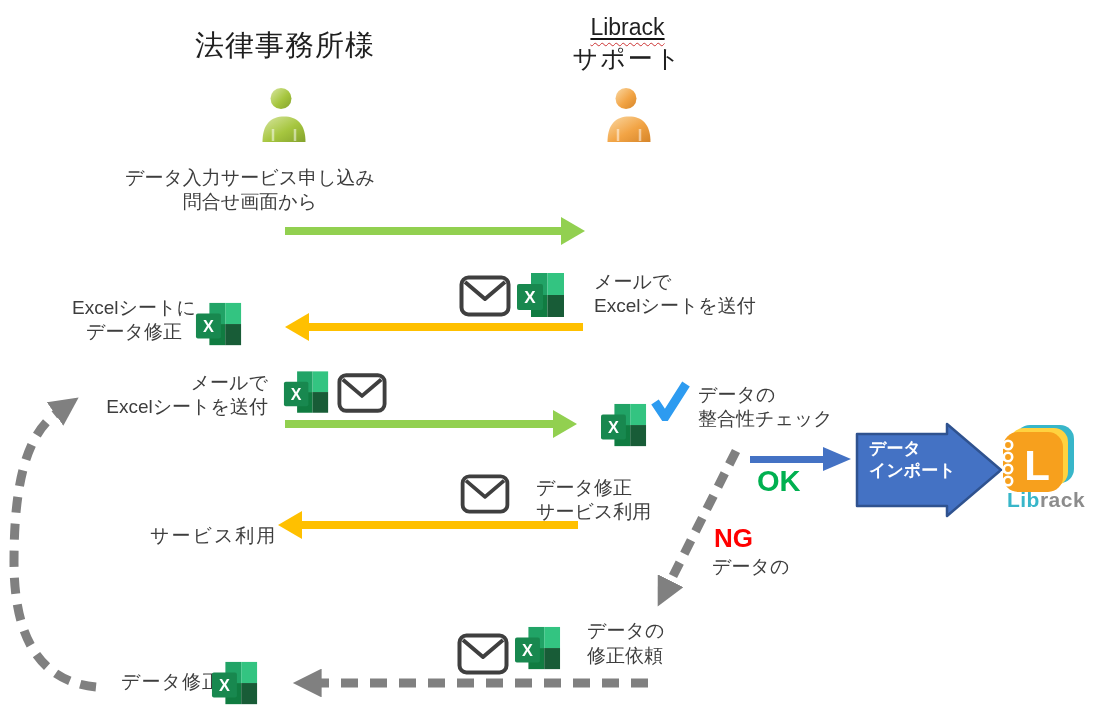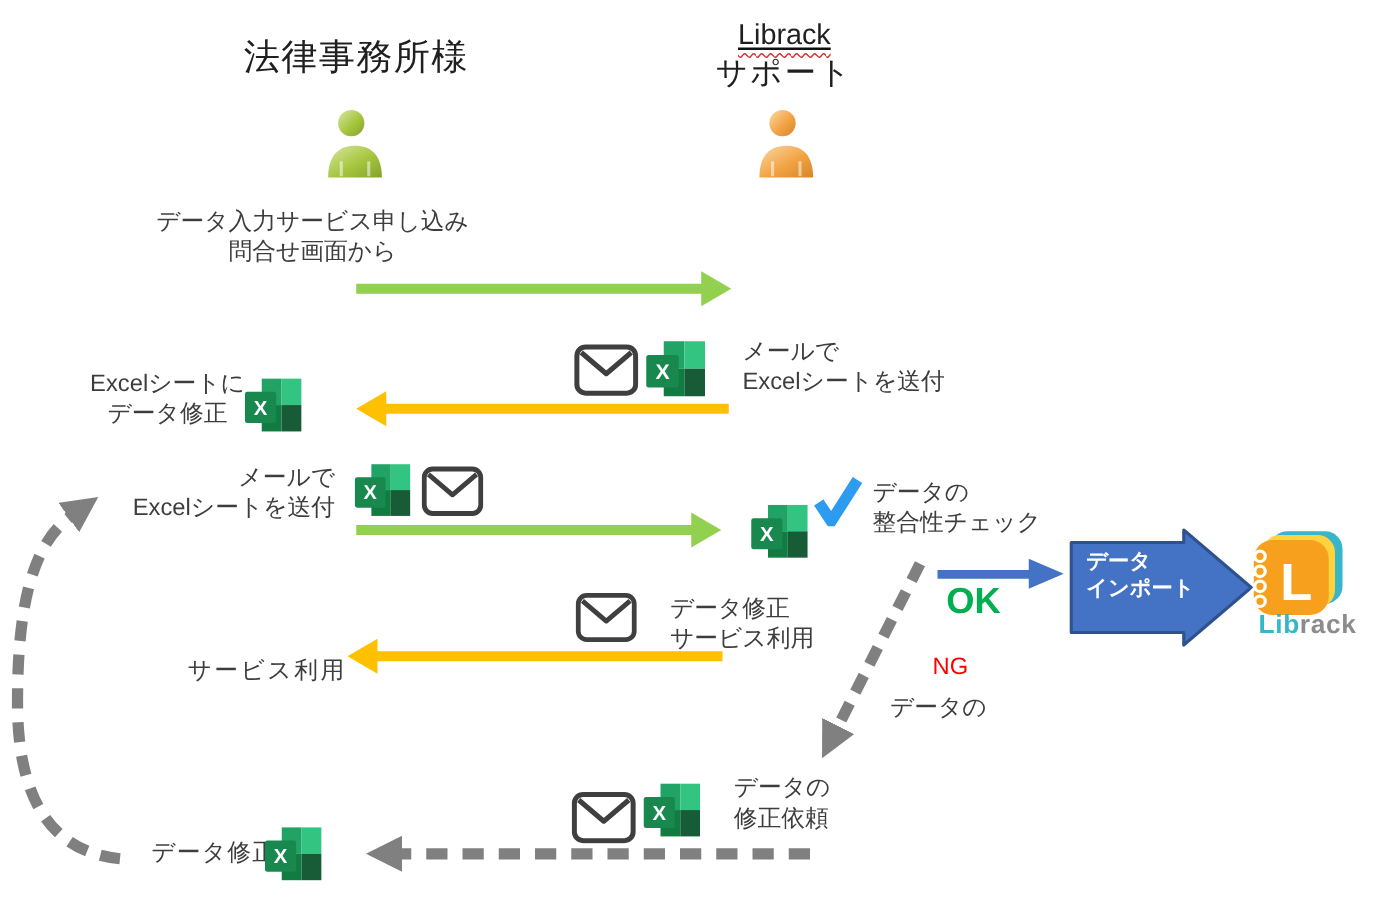--- a/index.html
+++ b/index.html
@@ -35,21 +35,21 @@
   .green .head-r { border-left:24px solid var(--green-arrow); }
   .yellow .shaft { background:var(--yellow-arrow); left:22px; right:0; }
   .yellow .head-l { border-right:24px solid var(--yellow-arrow); }
 
   
   .ok-arrow-shaft { position:absolute; left:750px; top:456px; width:74px; height:7px; background:var(--blue); }
   .ok-arrow-head { position:absolute; left:823px; top:447px; width:0; height:0;
      border-top:12px solid transparent; border-bottom:12px solid transparent;
      border-left:28px solid var(--blue); }
   .ok-label { position:absolute; left:757px; top:465px; font-size:29px; font-weight:bold; color:var(--ok-green); }
-  .ng-label { position:absolute; left:746px; top:523px; font-size:19px; font-weight:normal; color:var(--ng-red); }
+  .ng-label { position:absolute; left:714px; top:523px; font-size:26px; font-weight:bold; color:var(--ng-red); }
 
   
   .import-text { position:absolute; left:869px; top:438px; font-size:17px; font-weight:bold;
                  color:#fff; line-height:22px; }
   .import-text span { display:block; }
 
   
   .librack-word { position:absolute; left:999px; top:488px; width:94px; text-align:center;
                   font-size:21px; font-weight:bold; letter-spacing:0.5px; }
   .librack-word .lib { color:var(--librack-teal);text-align:right; }

